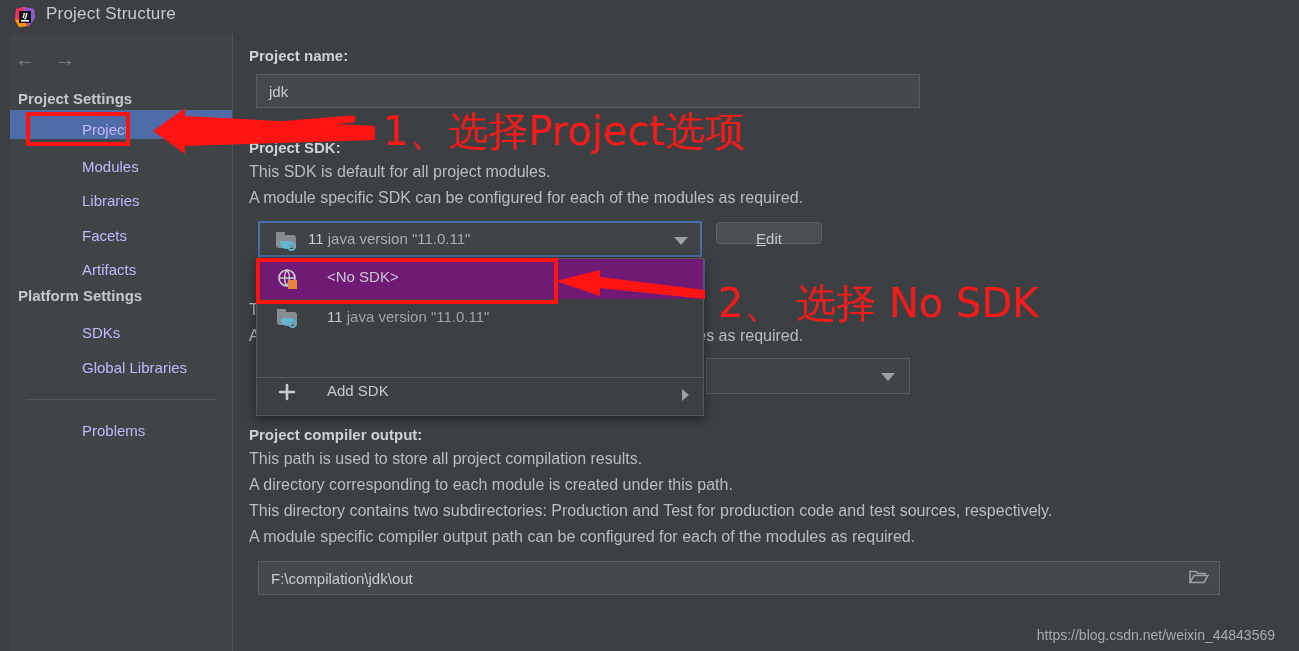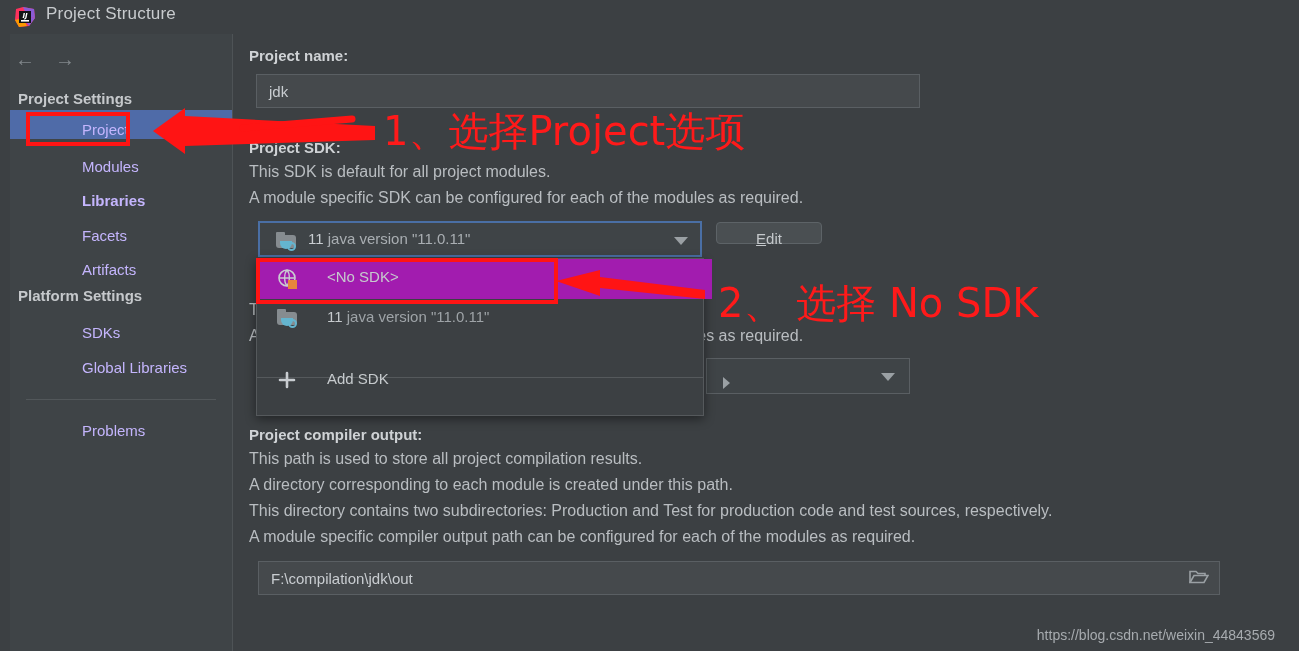--- a/index.html
+++ b/index.html
@@ -71,21 +71,21 @@
   
   #sdk-popup{
     position:absolute;left:256px;top:258px;width:448px;height:158px;
     background:#3c4043;border:1px solid #55595c;box-sizing:border-box;
     box-shadow:0 3px 10px rgba(0,0,0,.45);
   }
   .popup-row{position:absolute;left:0;width:446px;height:40px;}
   .popup-row .ptxt{position:absolute;left:70px;top:9px;font-size:15px;color:#c6cacd;white-space:nowrap;}
   .popup-row .ptxt .dim{color:#9ea3a7;}
   .popup-row .picon{position:absolute;left:20px;top:9px;width:22px;height:22px;}
-  .popup-row.sel{background:#a21caf;padding-left:9px;}
+  .popup-row.sel{background:#701a75;}
   #popup-sep{position:absolute;left:0;top:118px;width:446px;height:1px;background:#55595c;}
   #addsdk-arrow{position:absolute;right:14px;top:16px;width:0;height:0;border-top:6px solid transparent;border-bottom:6px solid transparent;border-left:7px solid #9aa0a4;}
   #sel-band-right{position:absolute;left:256px;top:259px;width:449px;height:40px;background:#4f6ba8;}
 
   
   .ann-text{position:absolute;color:#ff1a1a;white-space:nowrap;font-family:"DejaVu Sans",sans-serif;}
   .ann-box{position:absolute;border:4px solid #ff1414;box-sizing:border-box;}
   svg.ann{position:absolute;left:0;top:0;width:1299px;height:651px;pointer-events:none;}
 
   
@@ -123,21 +123,21 @@
   <div id="sb-sel-band" style="left:0;top:76px;"></div>
 </div>
 <div id="sidebar-divider"></div>
 
 <div id="nav-back">←</div>
 <div id="nav-fwd">→</div>
 
 <div class="sb-group" style="top:90px;">Project Settings</div>
 <div class="sb-item" style="top:121px;">Project</div>
 <div class="sb-item" style="top:158px;">Modules</div>
-<div class="sb-item" style="top:192px;font-weight:bold;">Libraries</div>
+<div class="sb-item" style="top:192px;">Libraries</div>
 <div class="sb-item" style="top:227px;">Facets</div>
 <div class="sb-item" style="top:261px;">Artifacts</div>
 <div class="sb-group" style="top:287px;">Platform Settings</div>
 <div class="sb-item" style="top:324px;">SDKs</div>
 <div class="sb-item" style="top:359px;">Global Libraries</div>
 <div id="sb-sep" style="top:399px;"></div>
 <div class="sb-item" style="top:422px;">Problems</div>
 
 <div class="lbl-bold" style="left:249px;top:47px;">Project name:</div>
 <div class="textfield" style="left:256px;top:74px;width:664px;height:34px;">
@@ -199,21 +199,21 @@
   <div class="popup-row" style="top:40px;">
     <span class="picon">
       <span class="folder-ico"><span class="tab"></span><span class="body"></span><span class="cup"></span></span>
     </span>
     <span class="ptxt"><span>11</span> <span class="dim">java version "11.0.11"</span></span>
   </div>
 
 
   <div id="popup-sep"></div>
 
-  <div class="popup-row" style="top:102px;padding-left:41px;">
+  <div class="popup-row" style="top:114px;">
     <span class="picon">
       <svg width="20" height="20" viewBox="0 0 20 20">
         <path d="M10 3 V17 M3 10 H17" stroke="#c9cdd1" stroke-width="2.6" stroke-linecap="round"></path>
       </svg>
     </span>
     <span class="ptxt">Add SDK</span>
     <span id="addsdk-arrow"></span>
   </div>
 </div>
 

